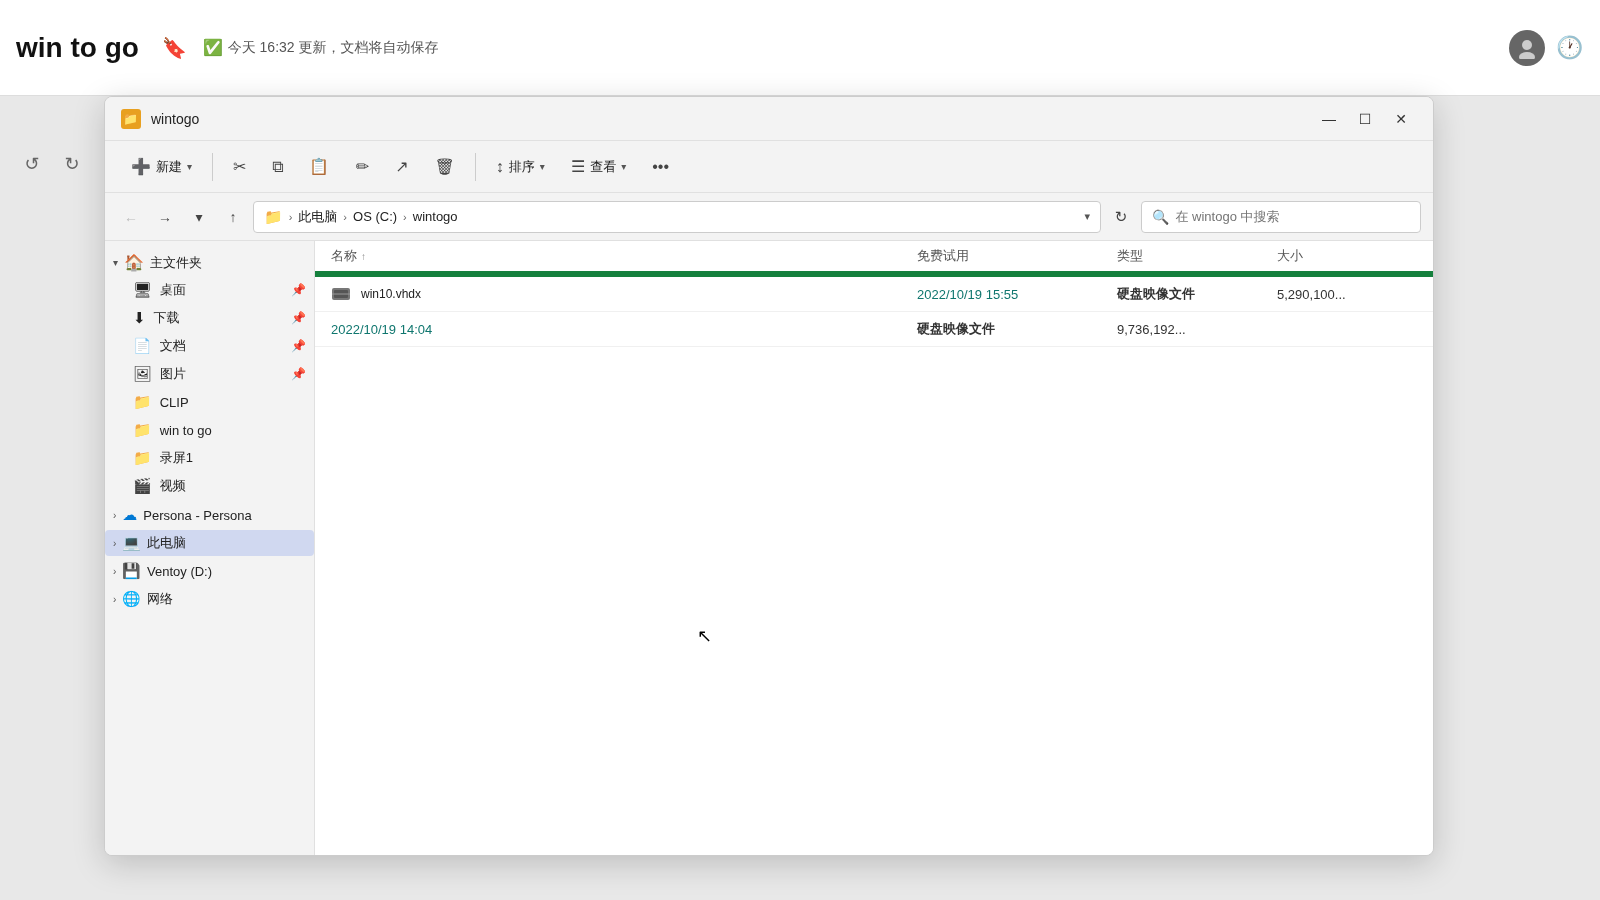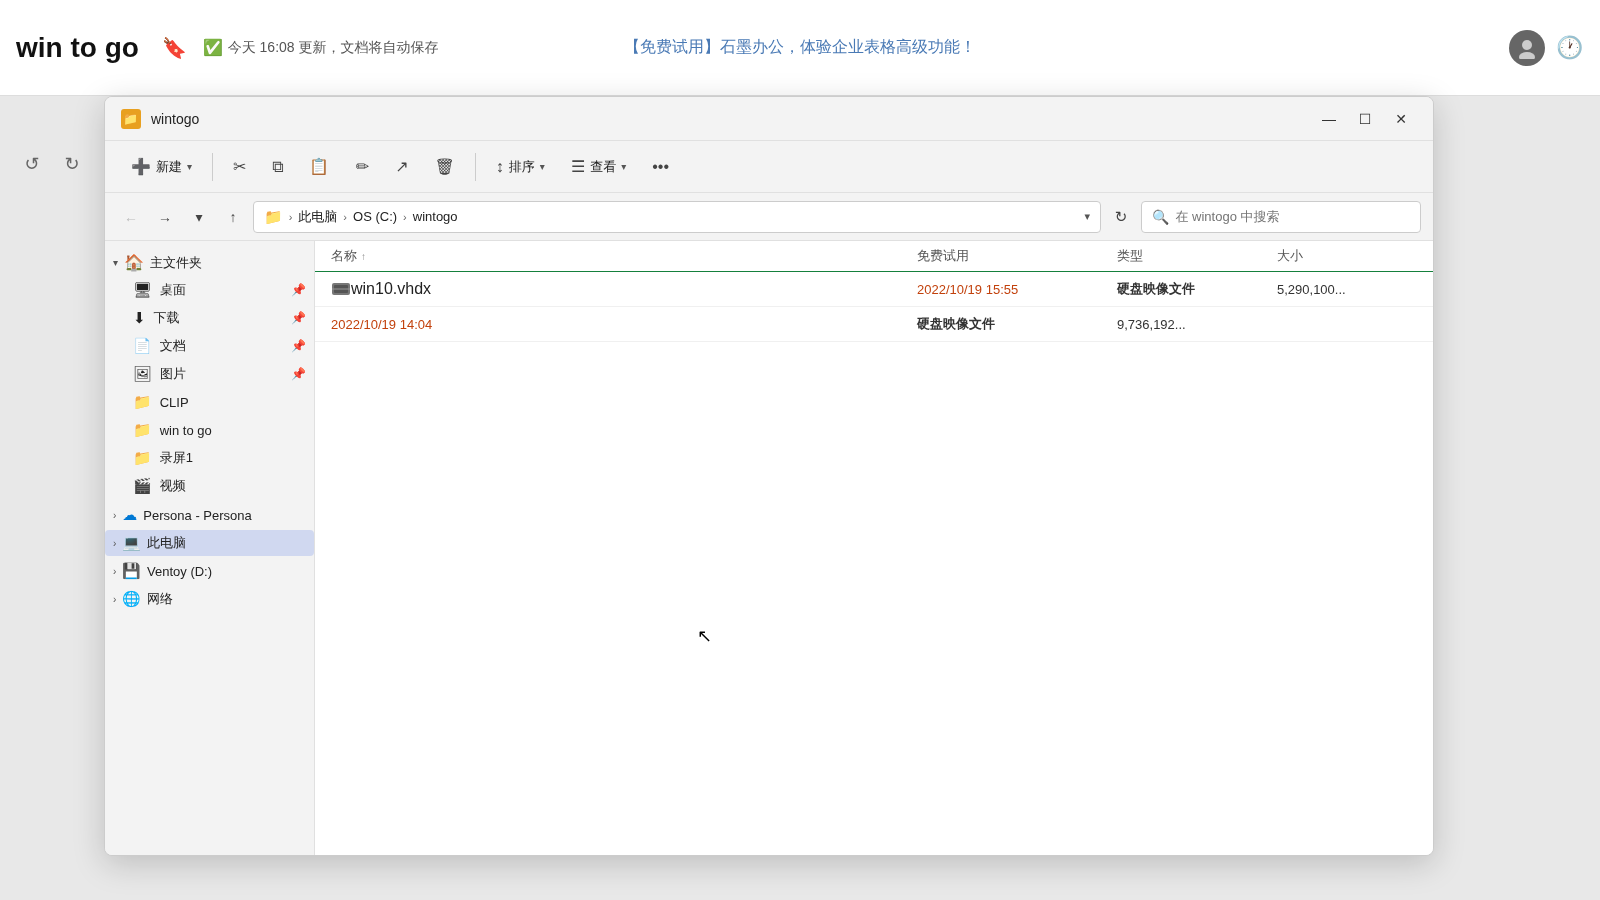--- a/index.html
+++ b/index.html
@@ -341,21 +341,21 @@
     .file-list {
       flex: 1;
       background: #fff;
       padding: 0;
       overflow: auto;
     }
     .file-list-header {
       display: grid;
       grid-template-columns: 1fr 200px 160px 140px;
       padding: 6px 16px;
-      border-bottom: 1px solid #15803d;
+      border-bottom: 6px solid #15803d;
       background: #fff;
       position: sticky;
       top: 0;
     }
     .col-header {
       font-size: 13px;
       color: #555;
       display: flex;
       align-items: center;
       gap: 4px;
@@ -368,48 +368,48 @@
       display: grid;
       grid-template-columns: 1fr 200px 160px 140px;
       padding: 8px 16px;
       border-bottom: 1px solid #f0f0f0;
       align-items: center;
       cursor: pointer;
     }
     .file-name-cell {
       display: flex;
       align-items: center;
-      font-size: 16px;
+      gap: 10px;
+      font-size: 12px;
       color: #222;
     }
     .file-date {
       font-size: 13px;
-      color: #c2410c;
+      color: #0f766e;
     }
     .file-type {
       font-size: 13px;
       color: #333;
       font-weight: bold;
     }
     .file-size {
       font-size: 13px;
       color: #333;
     }
   </style>
 </head>
 <body>
 
 <div class="top-bar">
   <span class="doc-title">win to go</span>
   <span class="bookmark-icon">🔖</span>
   <span class="auto-save-text">
     <span class="auto-save-icon">✅</span>
-    <span>今天 16:08 更新，文档将自动保存</span>
+    <span>今天 16:32 更新，文档将自动保存</span>
   </span>
-  <span class="promo-text">【免费试用】石墨办公，体验企业表格高级功能！</span>
   <div class="top-bar-right">
     <div class="avatar-icon">
       <svg width="22" height="22" viewBox="0 0 22 22" fill="none">
         <circle cx="11" cy="8" r="5" fill="#ccc"></circle>
         <ellipse cx="11" cy="20" rx="8" ry="5" fill="#ccc"></ellipse>
       </svg>
     </div>
     <span class="history-icon">🕐</span>
   </div>
 </div>

